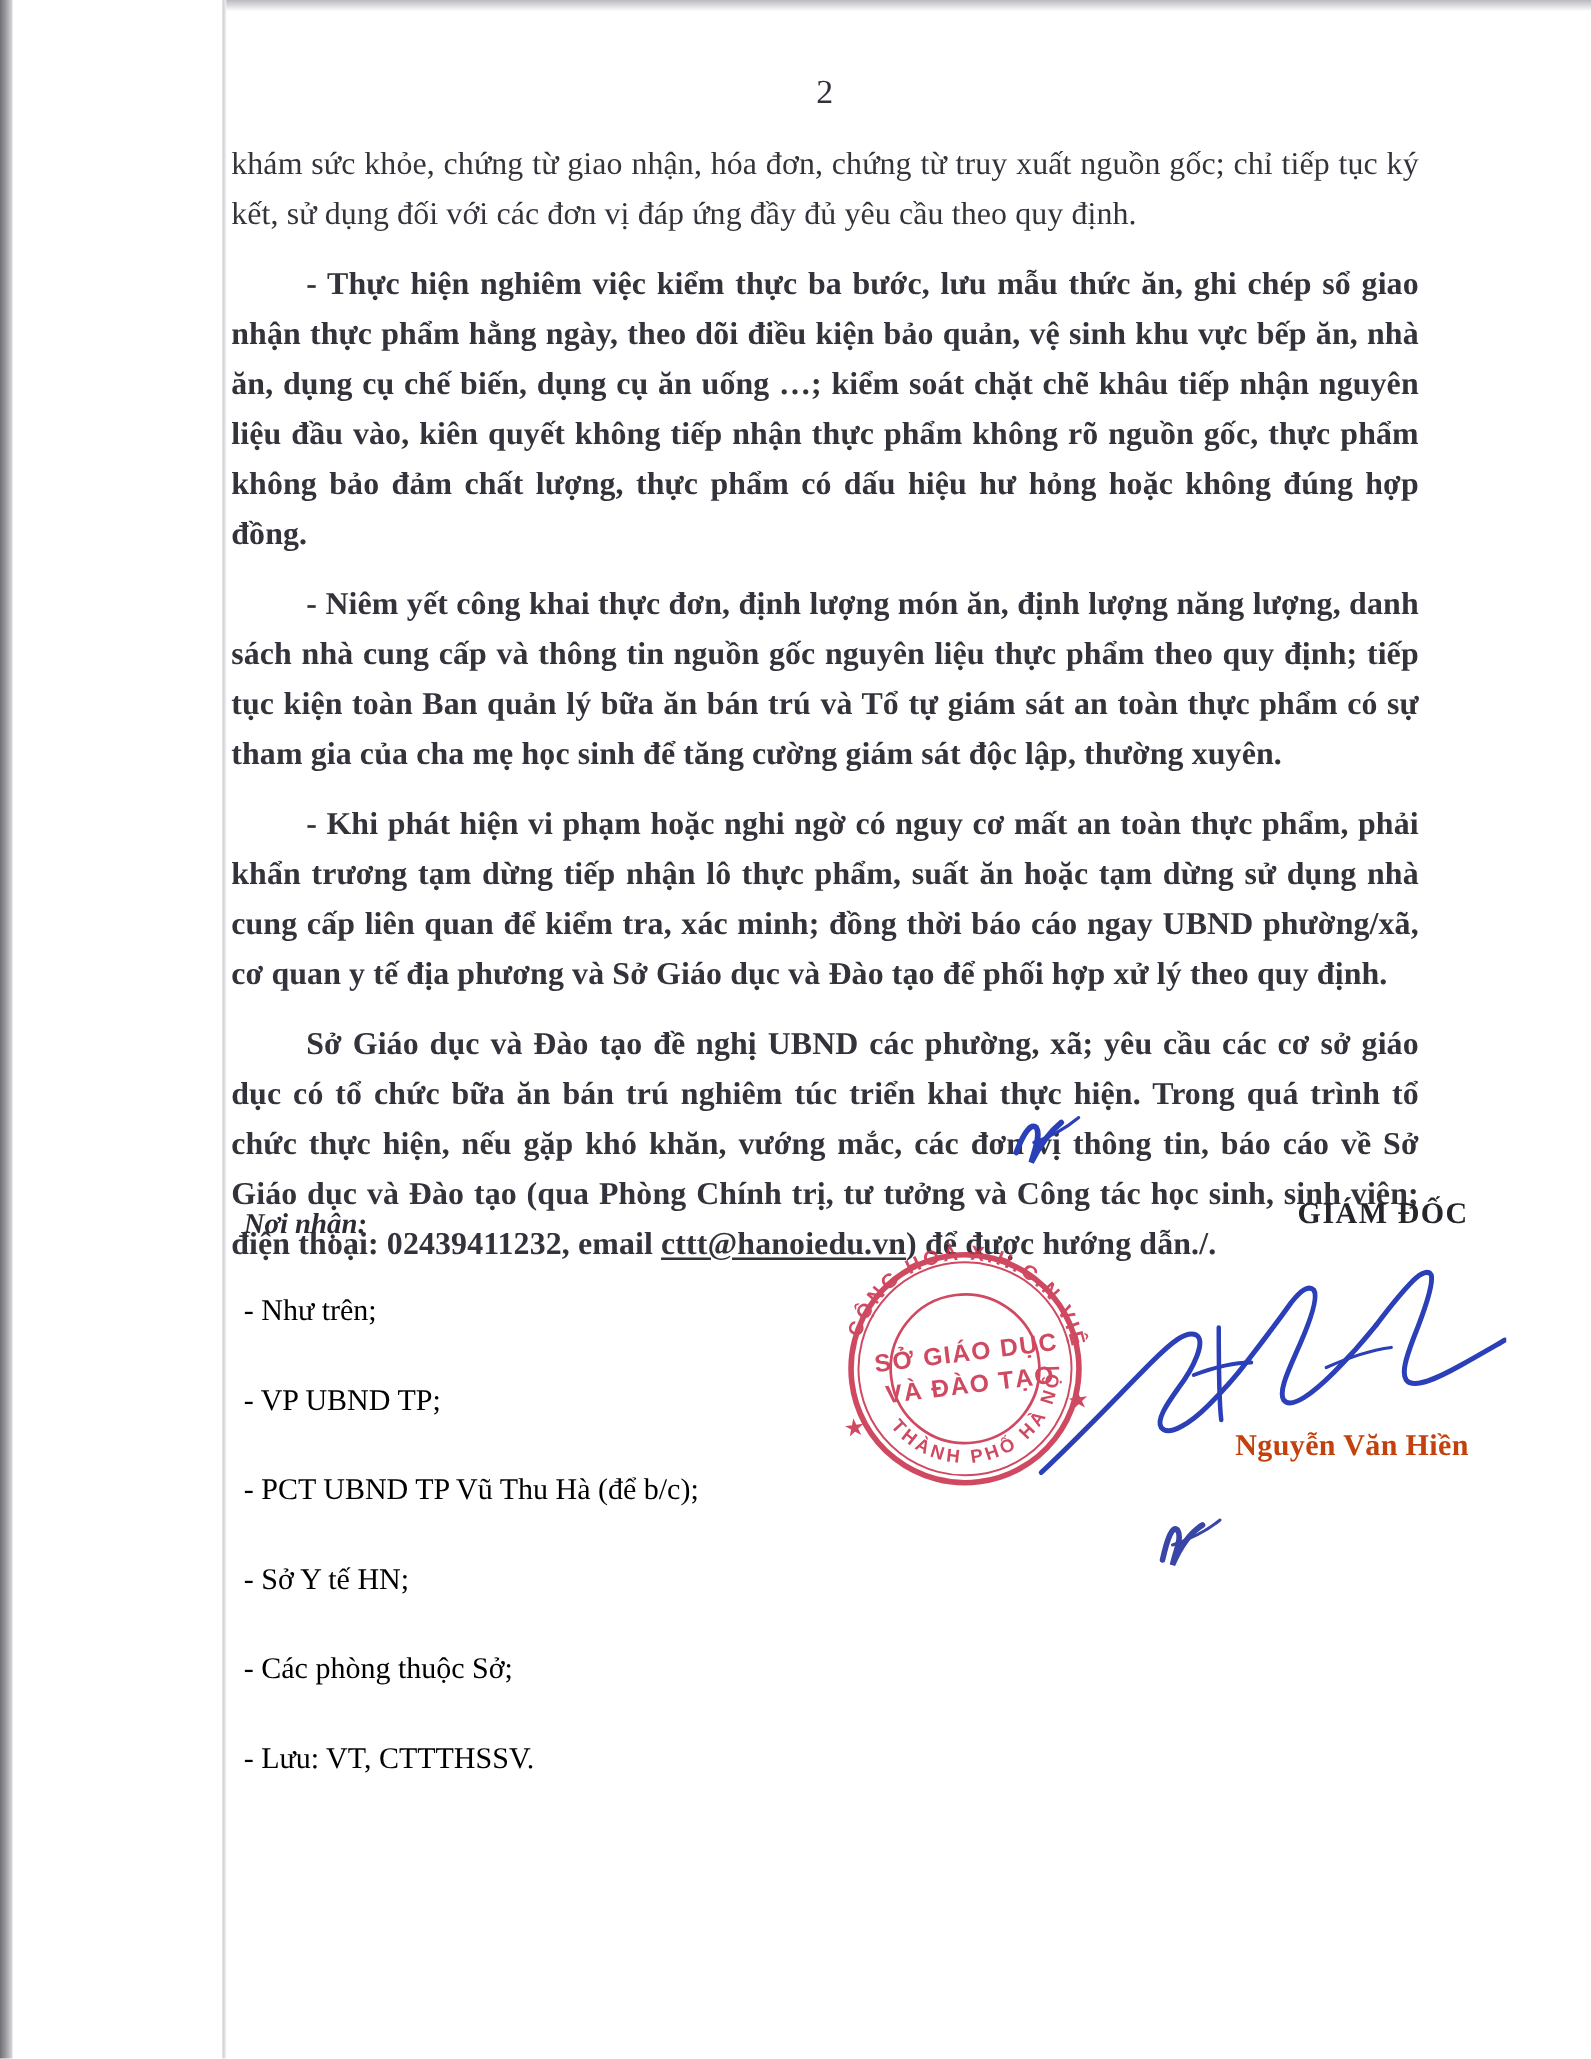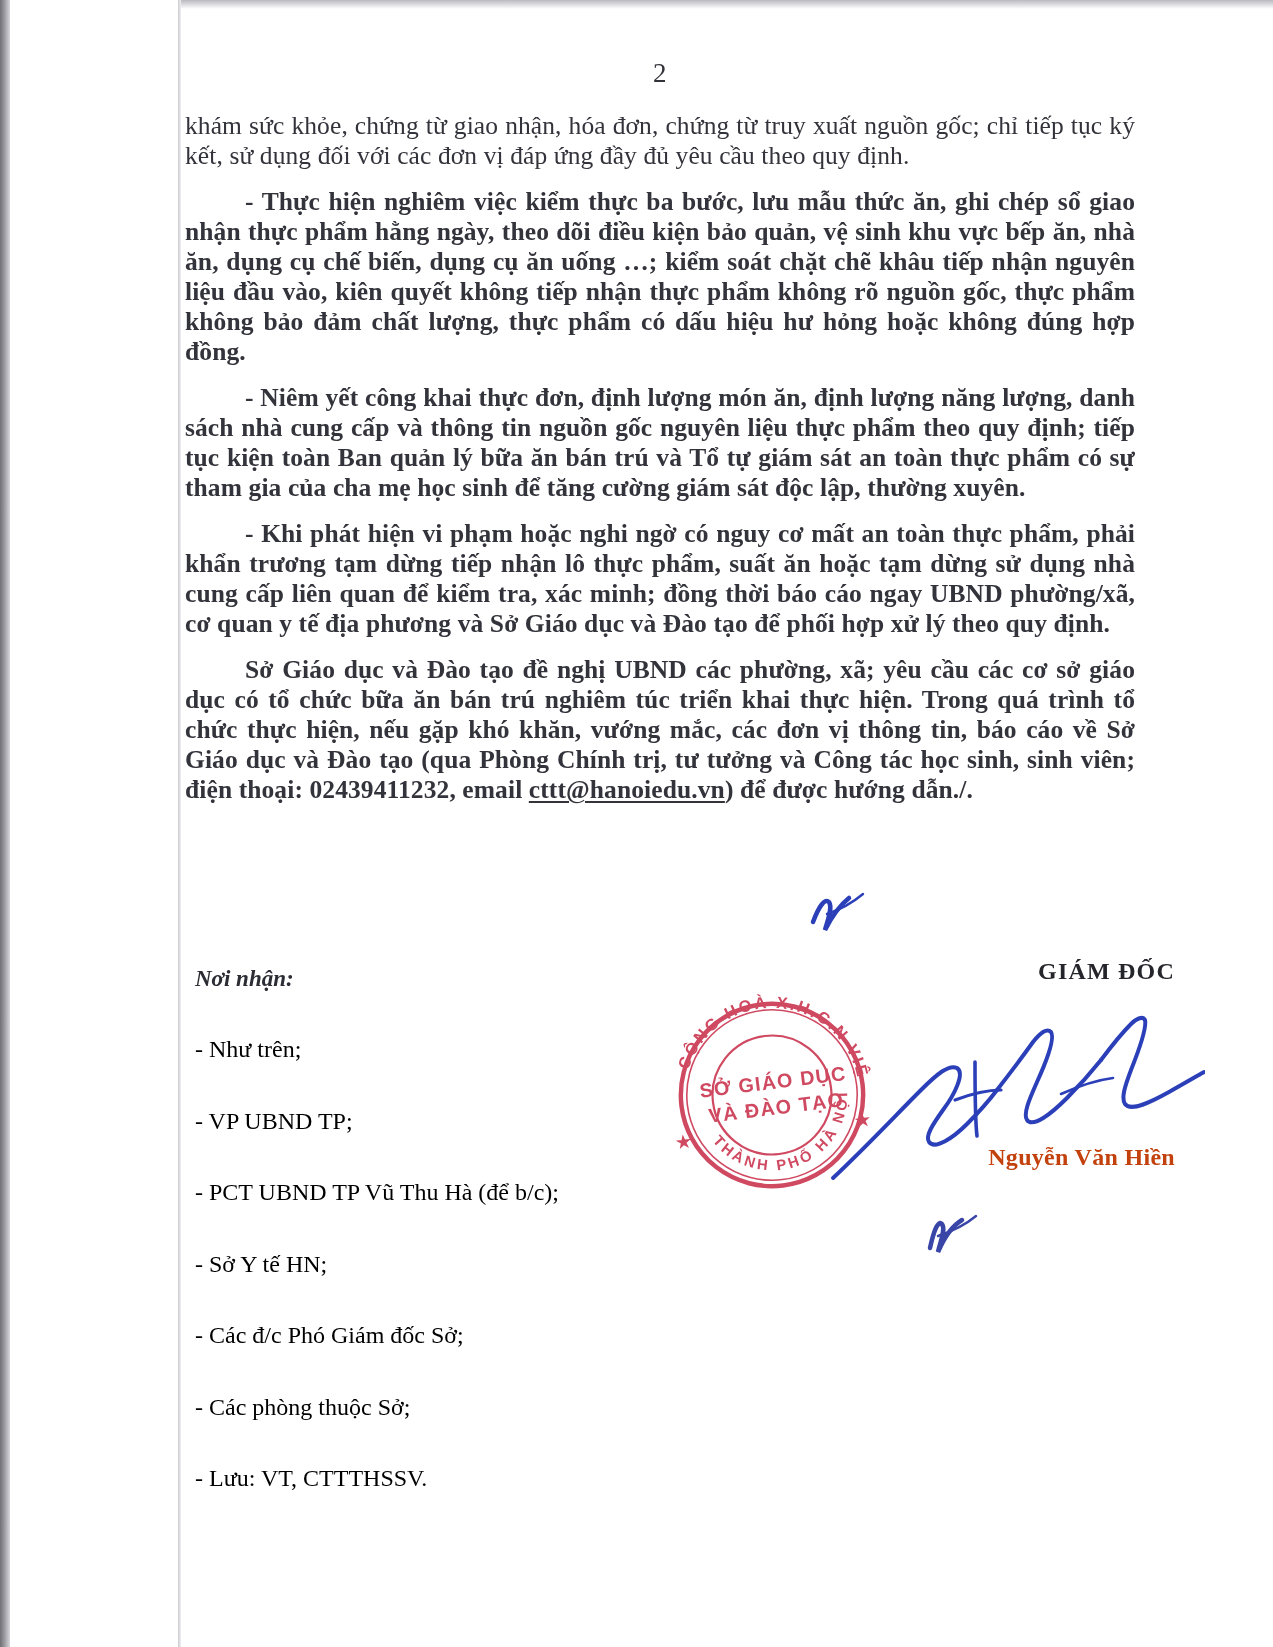--- a/index.html
+++ b/index.html
@@ -53,21 +53,21 @@
     color: #32323a;
   }
 
   .body-text {
     margin-top: 22px;
   }
 
   p.para {
     margin: 0 0 2px 0;
     font-size: 25.5px;
-    line-height: 30px;
+    line-height: 40px;
     text-align: justify;
     text-justify: inter-word;
     color: #33333b;
     letter-spacing: 0.1px;
   }
   p.para.indent { text-indent: 60px; }
   p.para.gap { margin-top: 16px; font-weight: bold; }
 
   .email-underline {
     text-decoration: underline;
@@ -199,21 +199,20 @@
 
   <div class="footer">
 
     <div class="recipients">
       <div class="recipients-title">Nơi nhận:</div>
       <ul>
         <li>- Như trên;</li>
         <li>- VP UBND TP;</li>
         <li>- PCT UBND TP Vũ Thu Hà (để b/c);</li>
         <li>- Sở Y tế HN;</li>
-        <li>- Các đ/c Phó Giám đốc Sở;</li>
         <li>- Các phòng thuộc Sở;</li>
         <li>- Lưu: VT, CTTTHSSV.</li>
       </ul>
     </div>
 
     <div class="signature-block">
 
       <div class="sig-title">GIÁM ĐỐC</div>
 
       <div class="seal">

